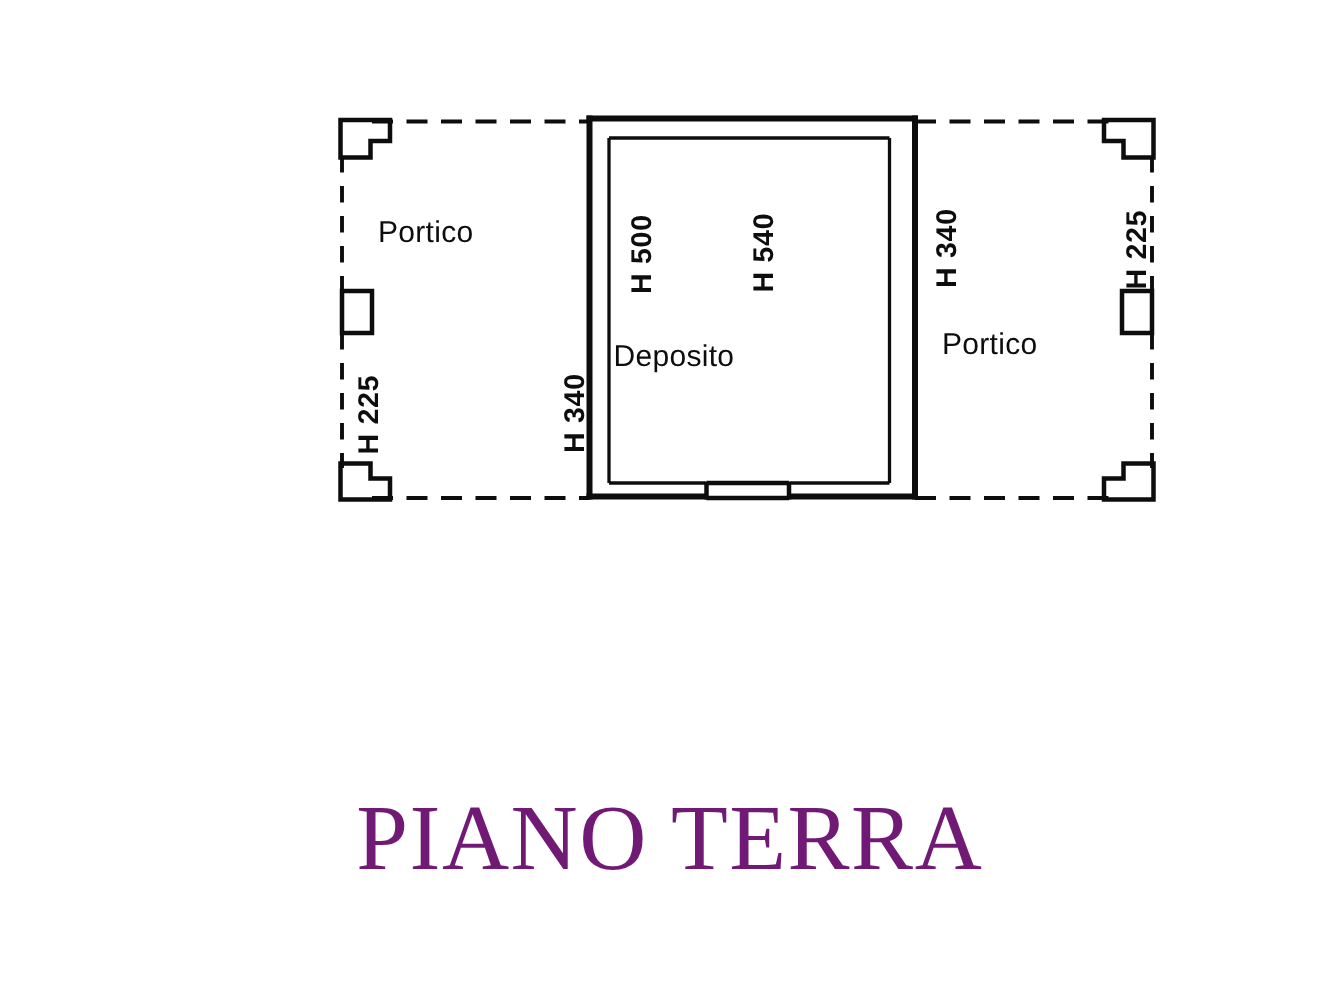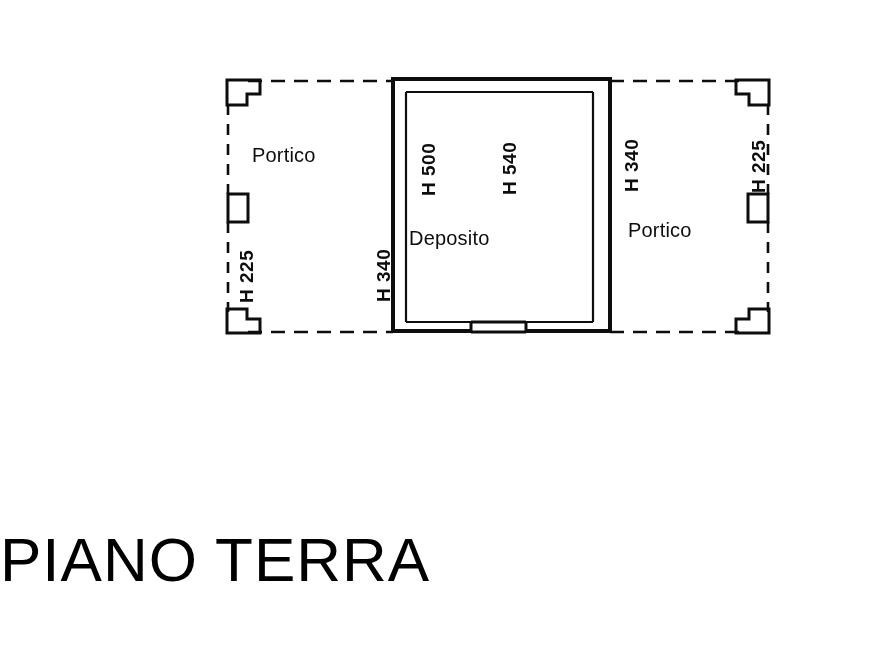--- a/index.html
+++ b/index.html
@@ -52,25 +52,26 @@
     letter-spacing: 0.5px;
     transform-origin: 0 0;
     transform: rotate(-90deg);
   }
 
   .plan-title {
     position: absolute;
     left: 0;
     top: 524px;
     width: 893px;
+    text-align: center;
     font-size: 62px;
     font-weight: 400;
     letter-spacing: 1px;
-    color: #000000;
-    font-family: Liberation Sans, sans-serif;
+    color: #701a75;
+    font-family: Liberation Serif, serif;
   }
 </style>
 </head>
 <body>
 
 <div id="plan-root">
 
   <svg class="svg-layer" viewBox="0 0 893 670" xmlns="http://www.w3.org/2000/svg">
 
     <g stroke="#0d0d0d" fill="none" stroke-width="2.6">

